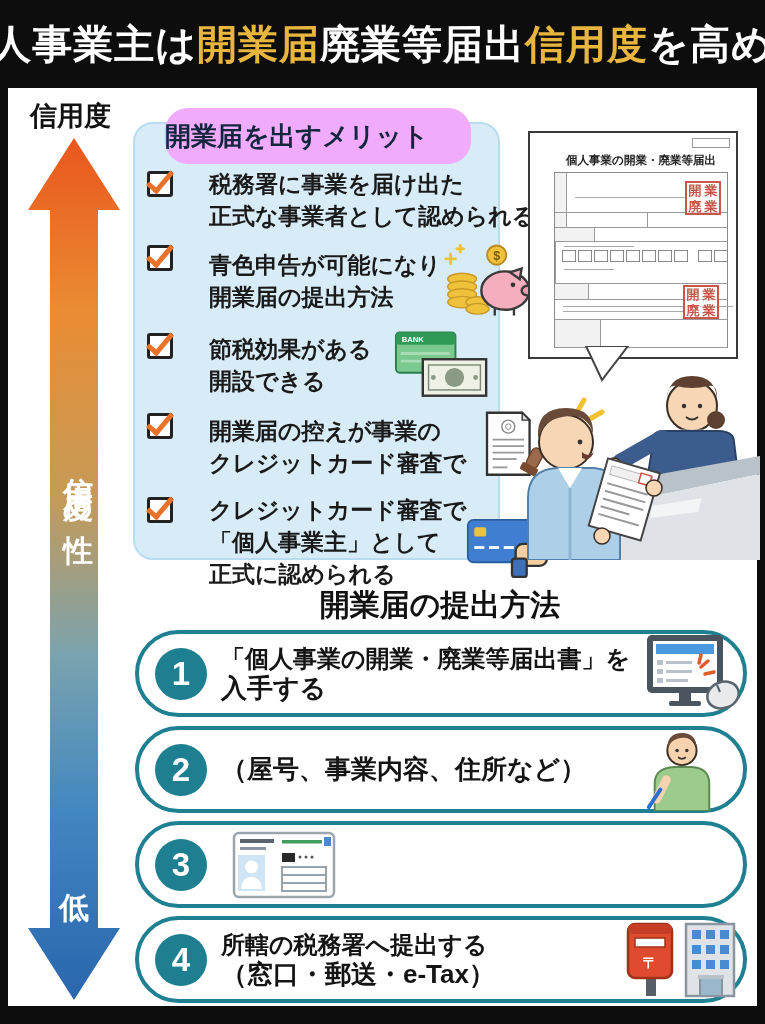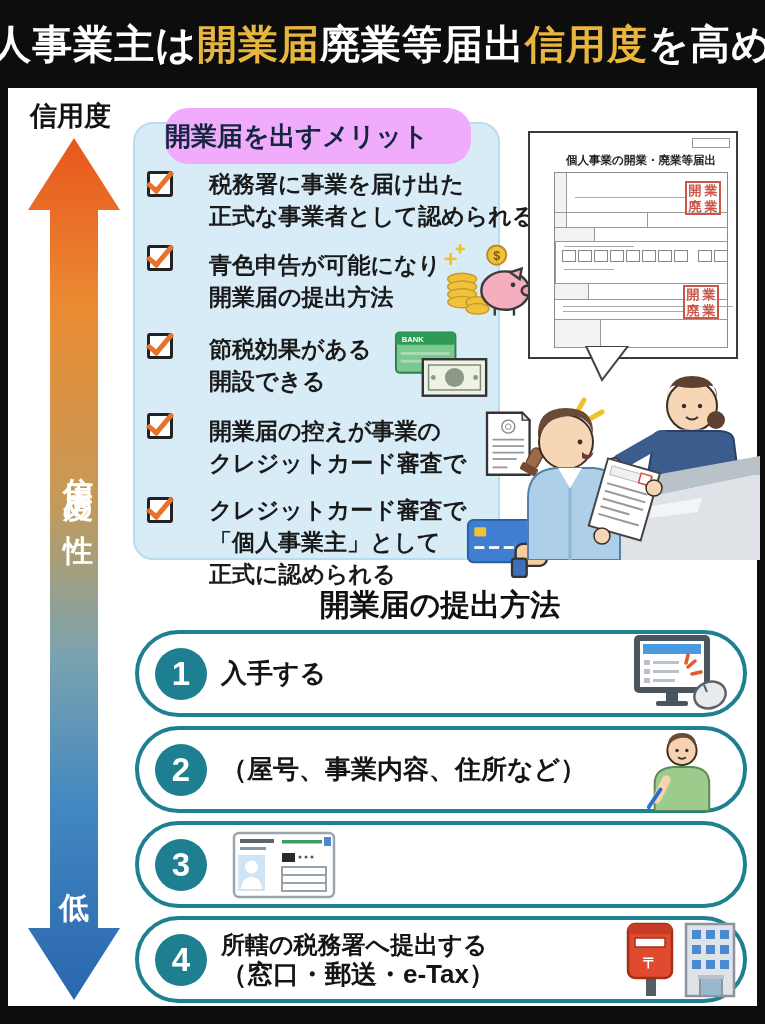--- a/index.html
+++ b/index.html
@@ -341,20 +341,21 @@
       <circle cx="100" cy="190" r="8" fill="#f6d6b4" stroke="#3a2d24" stroke-width="1.5"></circle>
       <circle cx="152" cy="142" r="8" fill="#f6d6b4" stroke="#3a2d24" stroke-width="1.5"></circle>
     </svg>
 
     <div class="steps-heading">開業届の提出方法</div>
 
     <div id="steps-root">
         <div class="step-box" style="top: 542px;">
           <div class="step-num">1</div>
           <div class="step-text">
+            <div class="l1">「個人事業の開業・廃業等届出書」を</div>
             <div class="l2">入手する</div>
           </div>
           <div class="step-icon">
             <svg width="108" height="82" viewBox="0 0 108 82">
               <rect x="8" y="2" width="76" height="58" rx="5" fill="#4a545e"></rect>
               <rect x="14" y="8" width="64" height="46" fill="#ffffff"></rect>
               <rect x="17" y="11" width="58" height="10" fill="#4a9ae0"></rect>
               <g fill="#b9c2ca">
                 <rect x="18" y="27" width="6" height="5"></rect>
                 <rect x="27" y="28" width="26" height="3"></rect>

